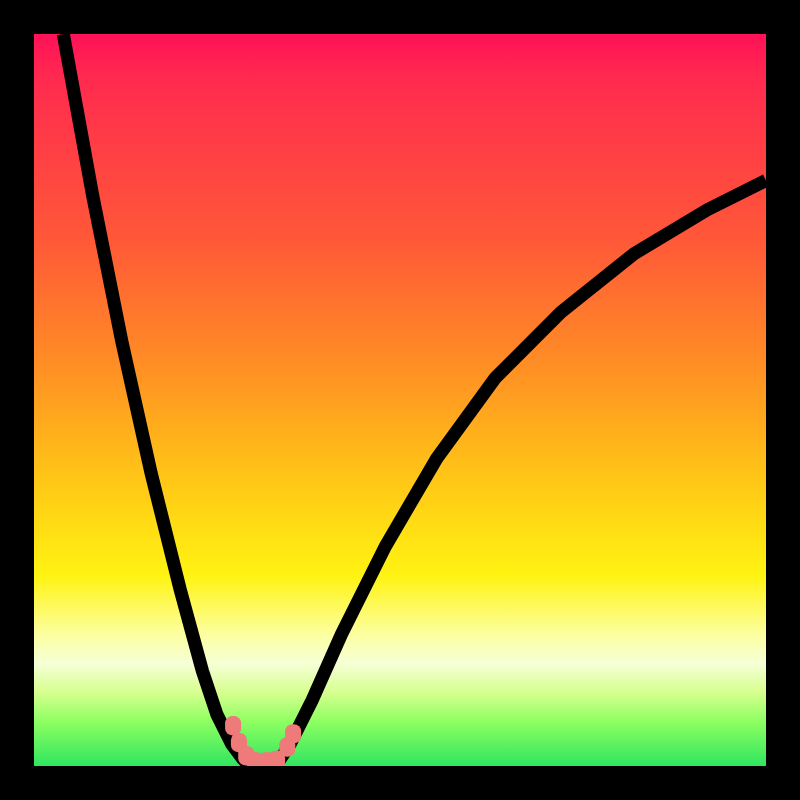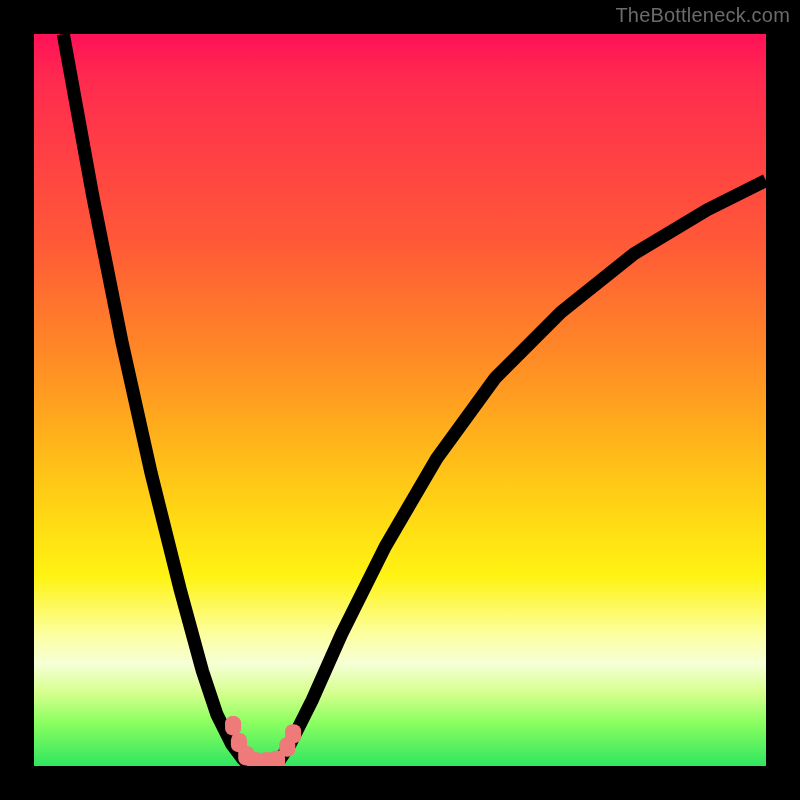--- a/index.html
+++ b/index.html
@@ -89,14 +89,13 @@
           <rect x="26.90" y="95.48" width="2.20" height="2.64" rx="0.99" class="marker"></rect>
           <rect x="27.90" y="97.28" width="2.20" height="2.64" rx="0.99" class="marker"></rect>
           <rect x="29.10" y="98.08" width="2.20" height="2.64" rx="0.99" class="marker"></rect>
           <rect x="30.70" y="98.08" width="2.20" height="2.64" rx="0.99" class="marker"></rect>
           <rect x="32.10" y="97.88" width="2.20" height="2.64" rx="0.99" class="marker"></rect>
           <rect x="33.50" y="96.08" width="2.20" height="2.64" rx="0.99" class="marker"></rect>
           <rect x="34.30" y="94.28" width="2.20" height="2.64" rx="0.99" class="marker"></rect>
         </g>
     </svg>
   </div>
-  <div class="attribution">TheBottleneck.com</div>
 </div>
 
 </body></html>

